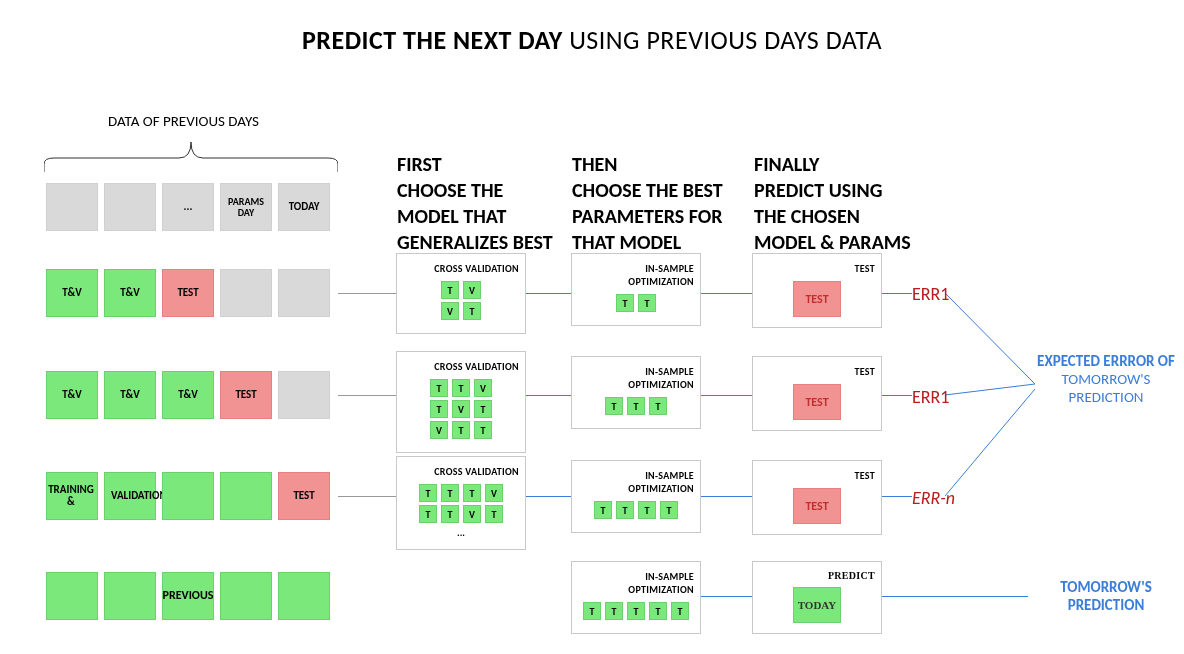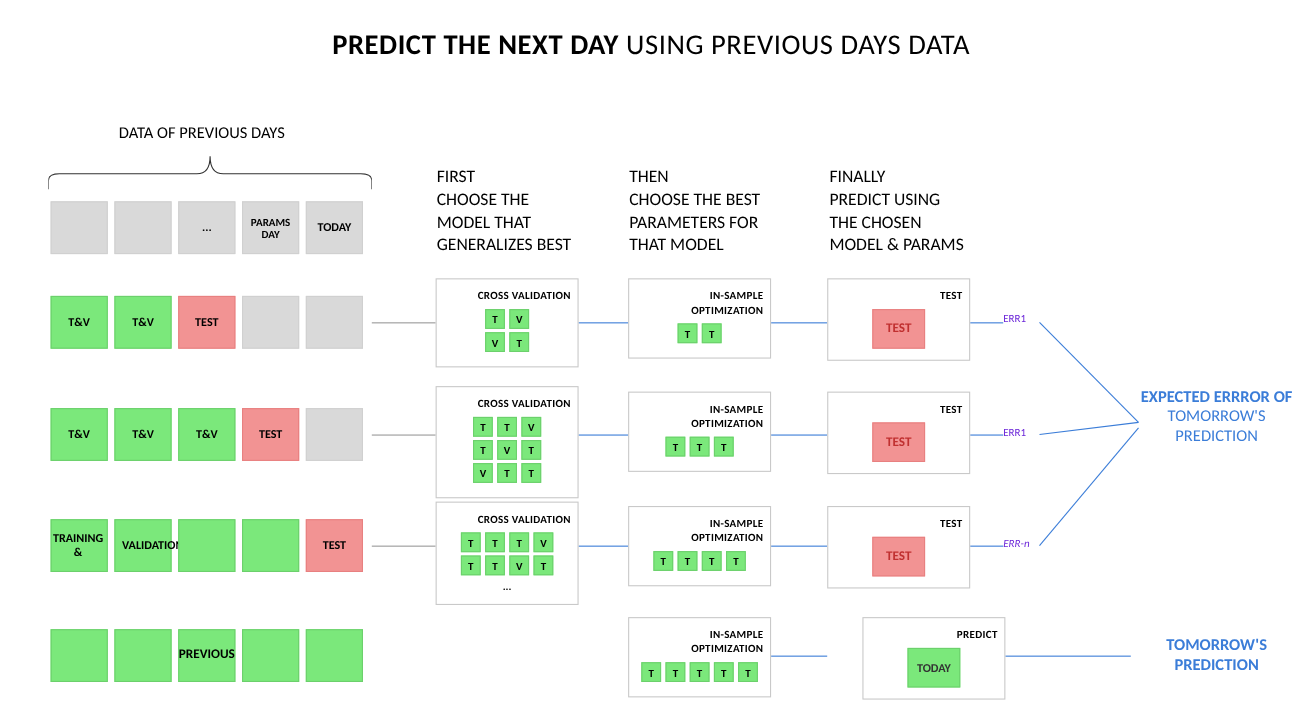--- a/index.html
+++ b/index.html
@@ -7,28 +7,28 @@
 .title{text-align:center;font-size:26px;padding-top:24px;letter-spacing:0.5px;}
 .title .bold{font-weight:700;}
 .title .light{font-weight:400;}
 .row{position:absolute;display:flex;align-items:center;}
 .cell{width:52px;height:48px;margin-right:6px;border:1px solid #d0d0d0;background:#dcdcdc;display:flex;align-items:center;justify-content:center;font-size:11px;font-weight:700;text-align:center;line-height:1.1;}
 .cell.green{background:#7be87b;border-color:#6cd06c;}
 .cell.red{background:#f29393;border-color:#e88080;}
 .cell.gray{background:#d9d9d9;}
 .bracket{position:absolute;left:44px;top:134px;width:294px;height:40px;}
 .section-label{font-size:15px;position:absolute;}
-.col-header{font-size:16px;position:absolute;line-height:1.3;}
+.col-header{font-size:20px;position:absolute;line-height:1.3;font-weight:bold;}
 .card{position:absolute;background:#fff;border:1px solid #c9c9c9;width:130px;padding:8px 6px 10px;text-align:center;}
 .card-title{font-size:10px;font-weight:700;margin-bottom:6px;letter-spacing:0.3px;text-align:right;}
 .mini-row{display:flex;justify-content:center;gap:4px;margin-bottom:3px;}
 .mini{width:18px;height:18px;background:#7be87b;border:1px solid #6cd06c;font-size:10px;font-weight:700;display:flex;align-items:center;justify-content:center;}
 .test-box{width:48px;height:36px;margin:0 auto;background:#f29393;border:1px solid #e88080;color:#c03030;font-weight:700;font-size:12px;display:flex;align-items:center;justify-content:center;}
 .today-box{width:48px;height:36px;margin:0 auto;background:#7be87b;border:1px solid #6cd06c;color:#333;font-weight:700;font-size:11px;display:flex;align-items:center;justify-content:center;}
-.err-label{position:absolute;color:#6d28d9;font-size:10px;}
+.err-label{position:absolute;color:#b91c1c;font-size:18px;}
 .right-text{position:absolute;color:#3b7dd8;font-size:15px;font-weight:700;text-align:center;width:140px;}
 .right-text .light{font-weight:400;}
 .line{position:absolute;height:1px;background:#3b7dd8;}
 .dashline{position:absolute;height:0;border-top:1px solid #999;}
 .ellipsis{font-size:10px;font-weight:700;margin-top:2px;}
 svg.conn{position:absolute;overflow:visible;}
 </style>
 </head>
 <body>
 
@@ -206,21 +206,21 @@
   <div class="card-title" style="white-space:pre;">IN-SAMPLE
 OPTIMIZATION</div>
   <div class="mini-row">
       <div class="mini">T</div>
       <div class="mini">T</div>
       <div class="mini">T</div>
       <div class="mini">T</div>
       <div class="mini">T</div>
     </div>
 </div>
-<div class="card" style="left:784px;top:561px;">
+<div class="card" style="left:752px;top:561px;font-family:Liberation Serif, serif;">
   <div class="card-title">PREDICT</div>
   <div class="today-box">TODAY</div>
 </div>
 
 <div class="err-label" style="left:912px;top:283px;">ERR1</div>
 <div class="err-label" style="left:912px;top:386px;">ERR1</div>
 <div class="err-label" style="left:912px;top:487px;font-style:italic;">ERR-n</div>
 
 <div class="right-text" style="left:1036px;top:352px;">
   <span>EXPECTED ERRROR OF</span><br><span class="light">TOMORROW'S PREDICTION</span>

